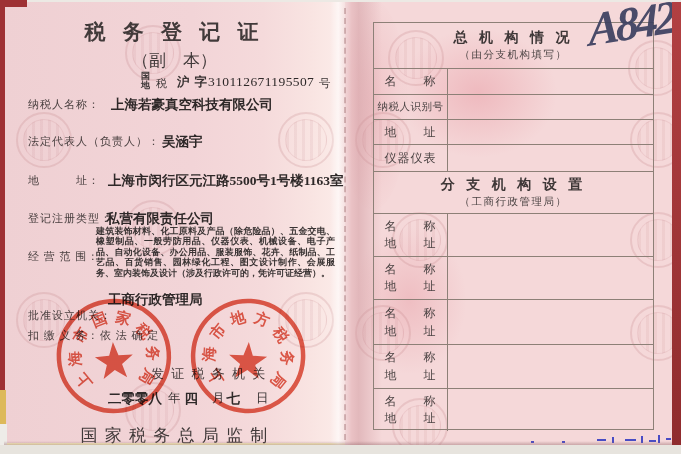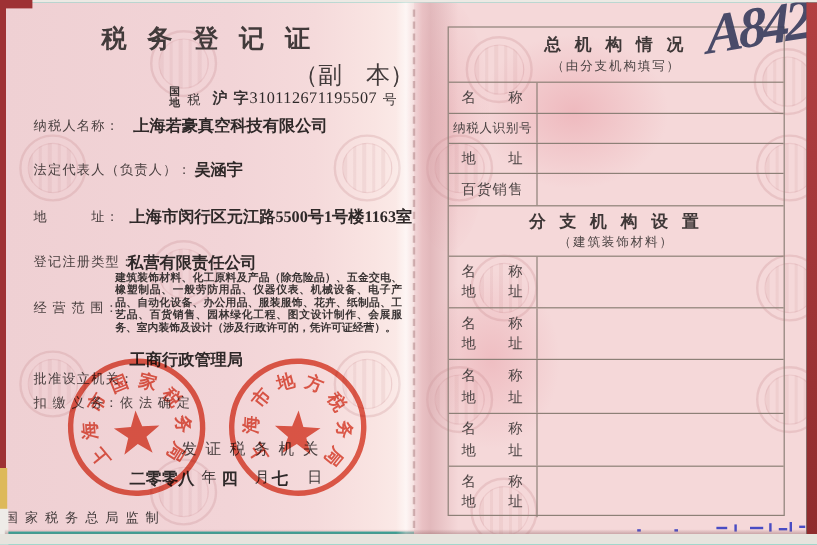--- a/index.html
+++ b/index.html
@@ -1,16 +1,16 @@
 <!DOCTYPE html>
 <html><head>
 <meta charset="utf-8">
 <style>
   html,body{margin:0;padding:0;background:#e8e5e0;}
-  .canvas{position:relative;width:681px;height:454px;overflow:hidden;background:#14b8a6;
+  .canvas{position:relative;width:681px;height:454px;overflow:hidden;background:#fef9c3;
           font-family:"Liberation Serif", serif;}
   
   .page-left{position:absolute;left:4px;top:2px;width:341px;height:441px;z-index:1;
     background:linear-gradient(90deg,#efd0d3 0%,#f2d4d7 55%,#f5dadb 76%,#f9e4e2 90%,#fcedea 100%);}
   .page-right{position:absolute;left:345px;top:2px;width:327px;height:446px;z-index:1;
     background:#f5d8d9;}
   .blotch{position:absolute;z-index:2;border-radius:50%;}
   .blotch.b1{left:398px;top:28px;width:160px;height:130px;background:radial-gradient(ellipse at center,rgba(233,160,168,0.55),rgba(233,160,168,0) 70%);}
   .blotch.b2{left:352px;top:225px;width:115px;height:150px;background:radial-gradient(ellipse at center,rgba(231,158,166,0.45),rgba(231,158,166,0) 70%);}
   .blotch.b3{left:338px;top:0px;width:70px;height:210px;background:radial-gradient(ellipse at center,rgba(228,156,164,0.35),rgba(228,156,164,0) 75%);}
@@ -32,36 +32,36 @@
   .edge-left{left:0;top:0;width:5px;height:396px;background:#9e3134;}
   .sliver-yellow{left:0;top:390px;width:6px;height:36px;background:#ddb95a;}
   .corner-bl{left:0;top:424px;width:7px;height:30px;background:#eeece8;}
   .edge-right{left:672px;top:2px;width:9px;height:446px;background:linear-gradient(180deg,#b24042,#8f2b2d);}
   .bottom-shadow{left:4px;top:441px;width:668px;height:4px;background:linear-gradient(180deg,rgba(150,105,108,0) ,rgba(150,105,108,0.45));}
   .edge-bottom{left:0;top:445px;width:681px;height:9px;background:#e7e4de;}
   
   .abs{position:absolute;white-space:nowrap;z-index:4;}
   .title{left:4px;top:18px;width:341px;text-align:center;font-size:21px;font-weight:bold;
          letter-spacing:6px;color:#413a3a;}
-  .subtitle{left:4px;top:49px;width:341px;text-align:right;font-size:20px;color:#413a3a;}
+  .subtitle{left:4px;top:49px;width:341px;text-align:center;font-size:17px;color:#413a3a;}
   .serial-stack{left:141px;top:72px;font-size:9px;font-weight:bold;color:#3a3434;line-height:9px;white-space:pre-line;}
   .serial-tax{left:156px;top:76px;font-size:11px;color:#3a3434;}
   .serial-region{left:177px;top:74px;font-size:12.5px;font-weight:bold;letter-spacing:5px;color:#383232;}
   .serial-number{left:208px;top:74px;font-size:13.5px;font-weight:normal;color:#2e2929;letter-spacing:0.4px;}
   .serial-suffix{left:319px;top:76px;font-size:11.5px;color:#3a3434;}
   .lbl{font-size:11px;color:#4a4040;letter-spacing:1px;}
   .val{font-size:13.5px;color:#2e2828;font-weight:bold;}
   .scope-val{position:absolute;left:96px;top:226px;width:239px;z-index:4;white-space:normal;
      font-size:9px;line-height:10.4px;font-weight:bold;color:#3a3434;text-align:justify;}
   .issuer{left:151px;top:365px;font-size:13px;letter-spacing:2px;color:#4a4040;}
   .dateline{left:108px;top:390px;display:flex;align-items:flex-start;color:#3a3434;}
   .dp{font-size:12.5px;}
   .dp.bold{font-size:13.5px;font-weight:bold;color:#2e2929;}
   .g6{margin-left:6px;}.g4{margin-left:4px;}.g14{margin-left:14px;}.g2{margin-left:2px;}.g16{margin-left:16px;}
-  .footer{left:4px;top:424px;width:341px;text-align:left;font-size:11px;letter-spacing:1.5px;color:#3f3838;}
+  .footer{left:4px;top:424px;width:341px;text-align:center;font-size:17px;letter-spacing:1.5px;color:#3f3838;}
   
   .stamp{position:absolute;width:124px;height:124px;z-index:5;mix-blend-mode:multiply;opacity:0.85;}
   .stamp.s1{left:52px;top:296px;transform:rotate(-4deg);}
   .stamp.s2{left:186px;top:296px;transform:rotate(3deg);}
   .stamp-char{font-size:15px;font-weight:bold;fill:#dd4732;text-anchor:middle;font-family:"Liberation Serif",serif;}
   
   .rtable{position:absolute;left:373px;top:22px;width:281px;height:408px;z-index:4;
      border:1px solid #8d8077;box-sizing:border-box;}
   .t-row{display:flex;border-top:1px solid #8d8077;box-sizing:border-box;}
   .t-row:first-child{border-top:none;}
@@ -196,26 +196,26 @@
     </div>
     <div class="t-row h25">
       <div class="cell-l small">纳税人识别号</div>
       <div class="cell-v"></div>
     </div>
     <div class="t-row h25">
       <div class="cell-l">地　　址</div>
       <div class="cell-v"></div>
     </div>
     <div class="t-row h27">
-      <div class="cell-l">百货销售</div>
+      <div class="cell-l">仪器仪表</div>
       <div class="cell-v"></div>
     </div>
     <div class="t-row t-head h42">
       <div class="t-title">分 支 机 构 设 置</div>
-      <div class="t-sub">（建筑装饰材料）</div>
+      <div class="t-sub">（工商行政管理局）</div>
     </div>
     <div class="t-row h43">
       <div class="cell-l pair-l">
         <span>名　　称</span>
         <span>地　　址</span>
       </div>
       <div class="cell-v"></div>
     </div>
     <div class="t-row h43">
       <div class="cell-l pair-l">

